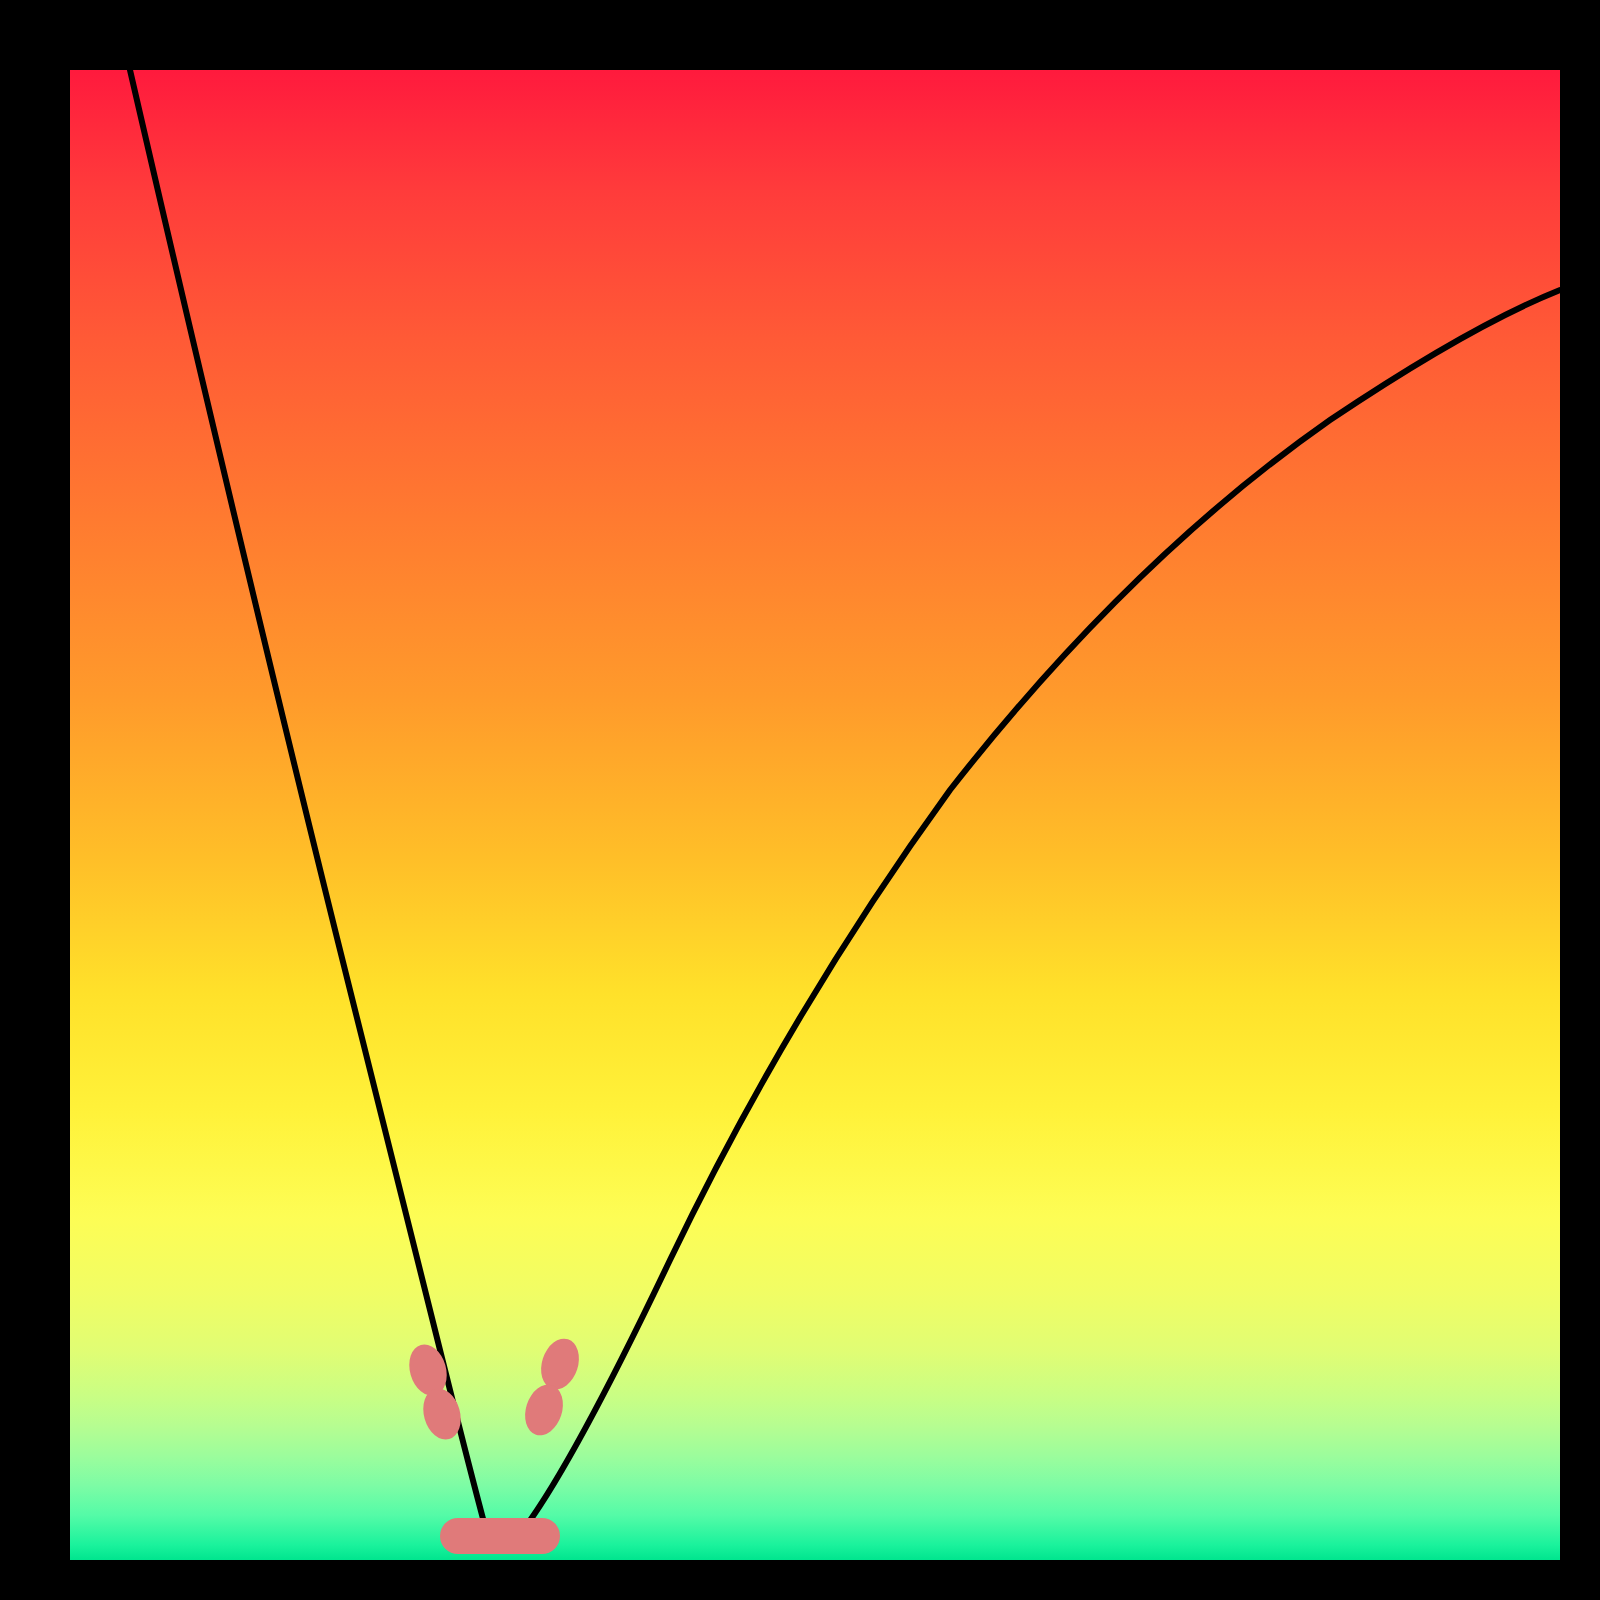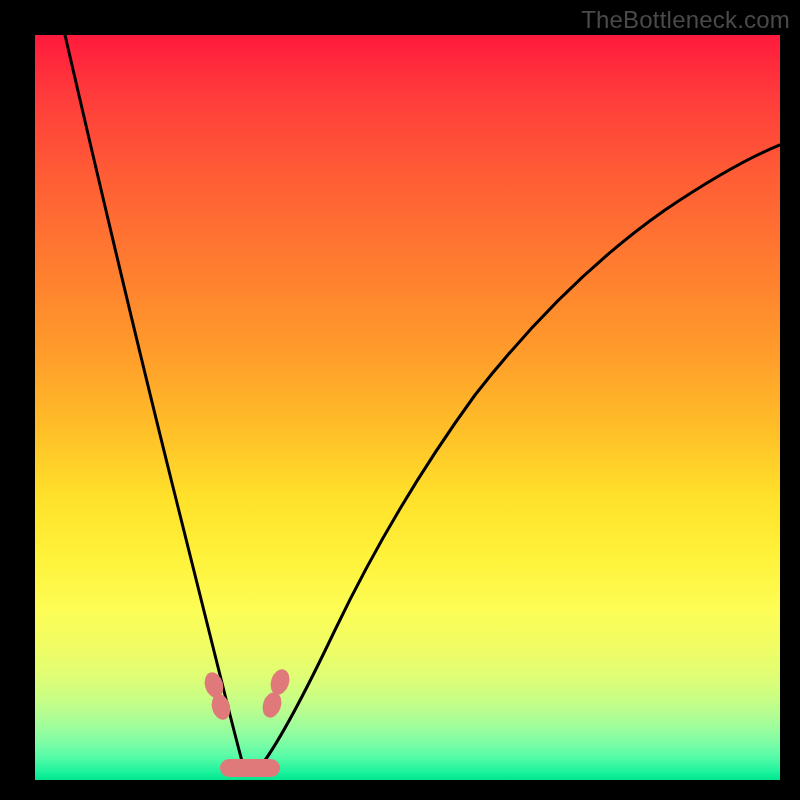--- a/index.html
+++ b/index.html
@@ -66,21 +66,20 @@
   }
   .pink-blob {
     fill: #e07a7a;
     stroke: none;
   }
 </style>
 </head>
 <body>
 
 <div class="frame">
-  <div class="watermark">TheBottleneck.com</div>
 
   <div class="plot">
     <svg class="curves" viewBox="0 0 745 745" preserveAspectRatio="none">
 
       <path d="M 30 0
                Q 90 260 140 460
                Q 170 580 190 660
                Q 200 700 208 730" fill="none" stroke="#000" stroke-width="3" stroke-linecap="round"></path>
 
       <path d="M 225 732

